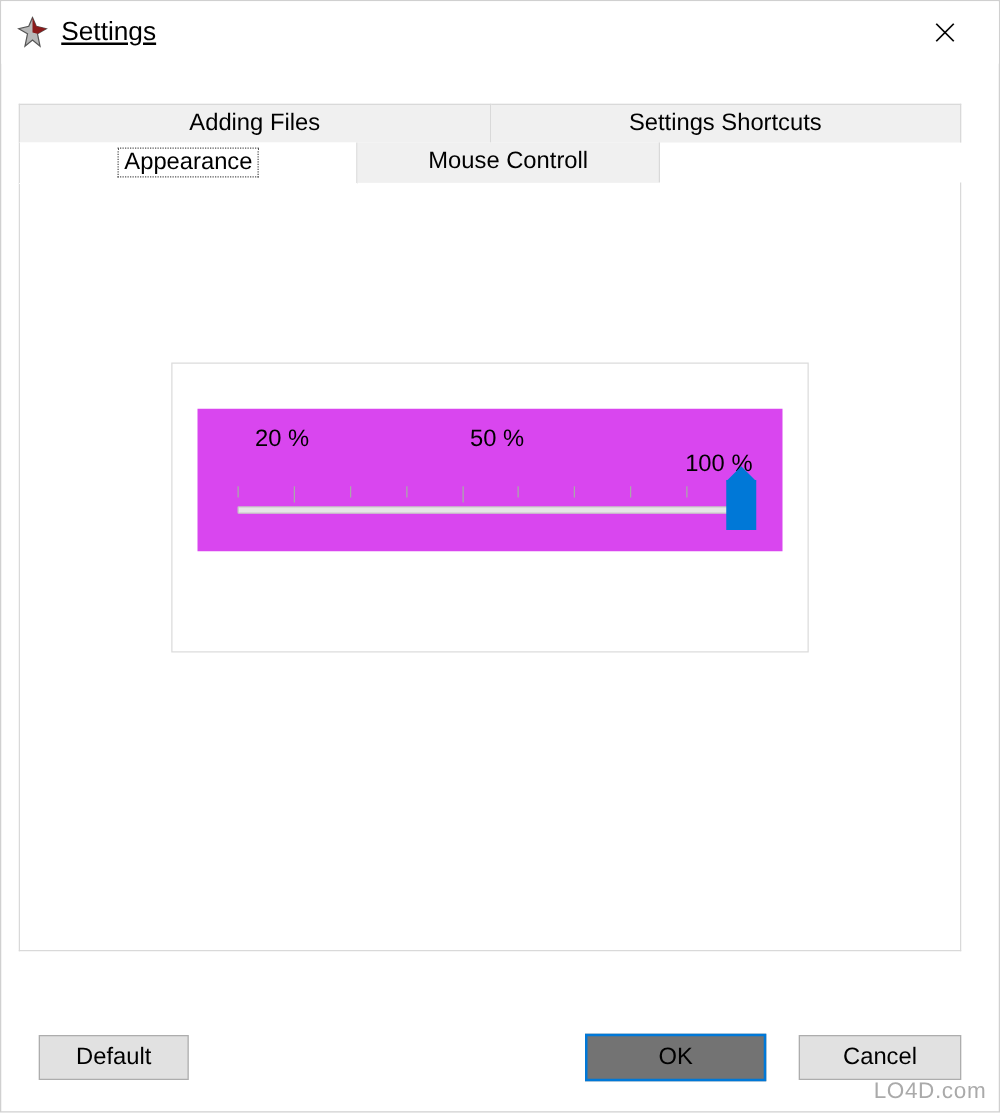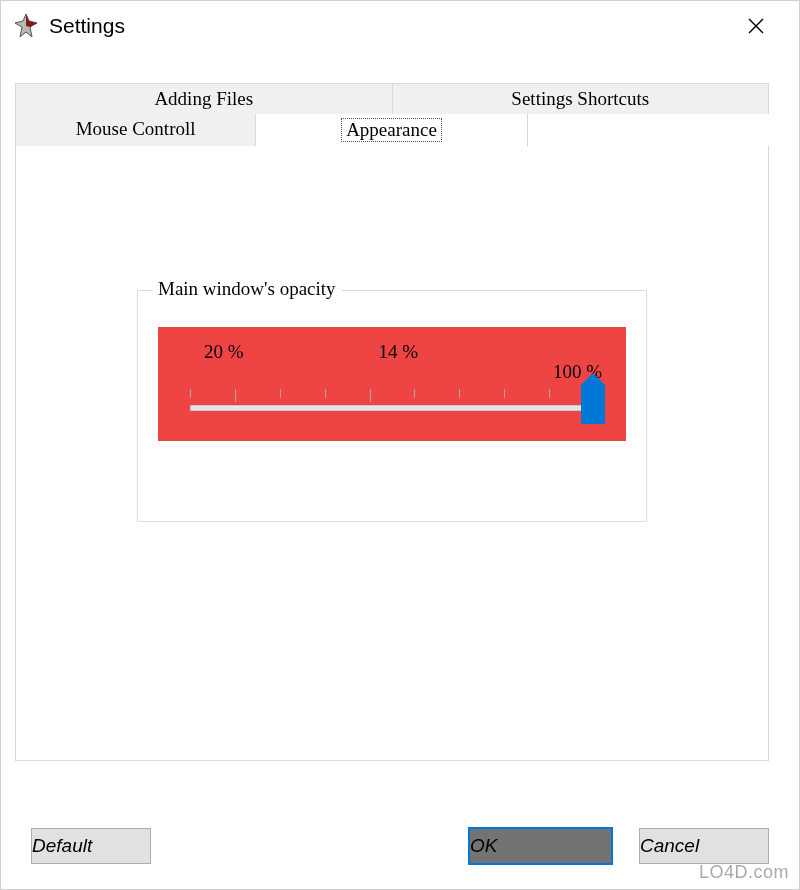--- a/index.html
+++ b/index.html
@@ -22,20 +22,21 @@
     border: 1px solid #d0d0d0;
     position: relative;
   }
   
   .titlebar {
     height: 50px;
     display: flex;
     align-items: center;
     padding: 0 18px 0 12px;
     background: #ffffff;
+    text-decoration: underline;
   }
   .titlebar .app-icon {
     width: 26px;
     height: 26px;
     margin-right: 10px;
     flex-shrink: 0;
   }
   .titlebar .title {
     font-size: 21px;
     color: #000;
@@ -47,21 +48,20 @@
     display: flex;
     align-items: center;
     justify-content: center;
     font-size: 22px;
     font-weight: 300;
     cursor: default;
   }
   
   .content {
     padding: 32px 30px 18px 14px;
-    font-family: Liberation Serif, serif;
   }
   
   .tabcontrol {
     width: 100%;
   }
   .tabrow {
     display: flex;
     width: 100%;
   }
   .tab {
@@ -126,21 +126,21 @@
   .groupbox .legend {
     position: absolute;
     top: -13px;
     left: 14px;
     background: #ffffff;
     padding: 0 6px;
     font-size: 19px;
   }
   
   .slider-wrap {
-    background: #ef4444;
+    background: #d946ef;
     padding: 14px 24px 30px 24px;
     position: relative;
   }
   .slider-labels {
     display: flex;
     justify-content: space-between;
     font-size: 19px;
     margin-bottom: 6px;
     padding: 0 2px;
   }
@@ -194,23 +194,22 @@
     right: 30px;
     bottom: 24px;
     display: flex;
     align-items: center;
   }
   .btn {
     background: #e1e1e1;
     border: 1px solid #adadad;
     font-size: 19px;
     padding: 6px 0;
-    text-align: left;
+    text-align: center;
     cursor: default;
-    font-style: italic;
   }
   .btn-default { width: 120px; }
   .spacer { flex: 1; }
   .btn-ok {
     width: 145px;
     border: 2px solid #0078d7;
     background: #737373;
     margin-right: 26px;
   }
   .btn-cancel { width: 130px; }
@@ -252,36 +251,35 @@
       <div class="tabrow top">
         <div class="tab">
           <span class="tab-label">Adding Files</span>
         </div>
         <div class="tab">
           <span class="tab-label">Settings Shortcuts</span>
         </div>
       </div>
 
       <div class="tabrow bottom">
+        <div class="tab tab-b2 active">
+          <span class="tab-label">Appearance</span>
+        </div>
         <div class="tab tab-b1">
           <span class="tab-label">Mouse Controll</span>
         </div>
-        <div class="tab tab-b2 active">
-          <span class="tab-label">Appearance</span>
-        </div>
       </div>
 
       <div class="tabpage">
         <fieldset class="groupbox">
-          <div class="legend">Main window's opacity</div>
 
           <div class="slider-wrap">
             <div class="slider-labels">
               <span>20 %</span>
-              <span>14 %</span>
+              <span>50 %</span>
               <span>100 %</span>
             </div>
             <div class="ticks" id="ticks">
                 <div class="tick" style="left: 0%;"></div>
                 <div class="tick major" style="left: 11.1111%;"></div>
                 <div class="tick" style="left: 22.2222%;"></div>
                 <div class="tick" style="left: 33.3333%;"></div>
                 <div class="tick major" style="left: 44.4444%;"></div>
                 <div class="tick" style="left: 55.5556%;"></div>
                 <div class="tick" style="left: 66.6667%;"></div>

